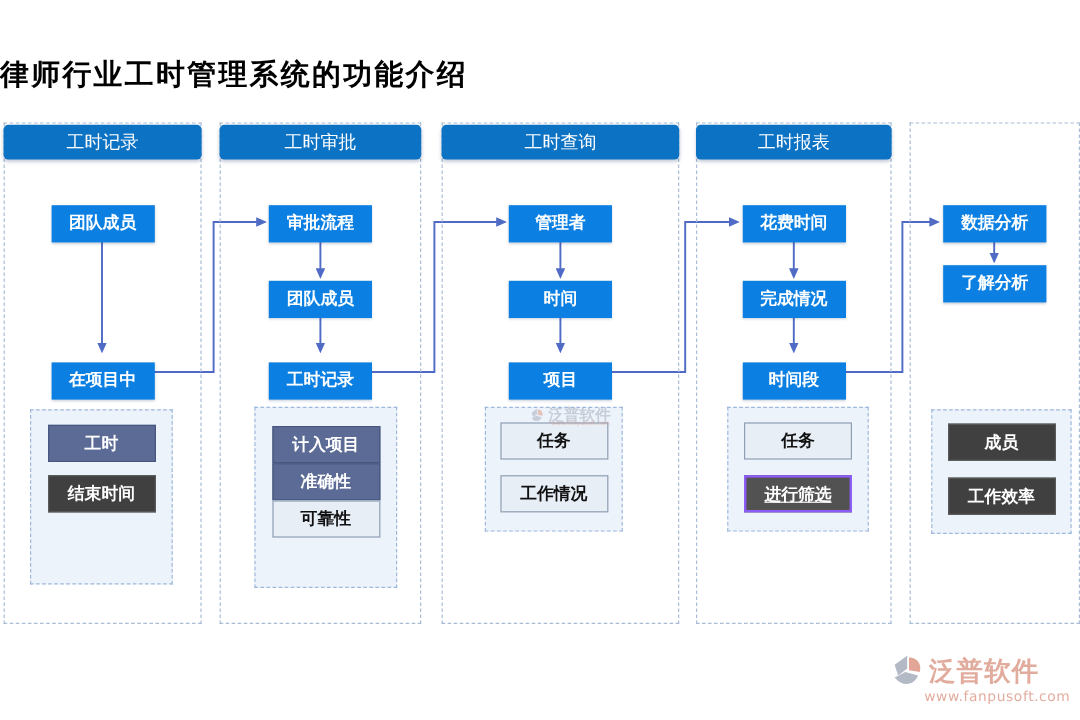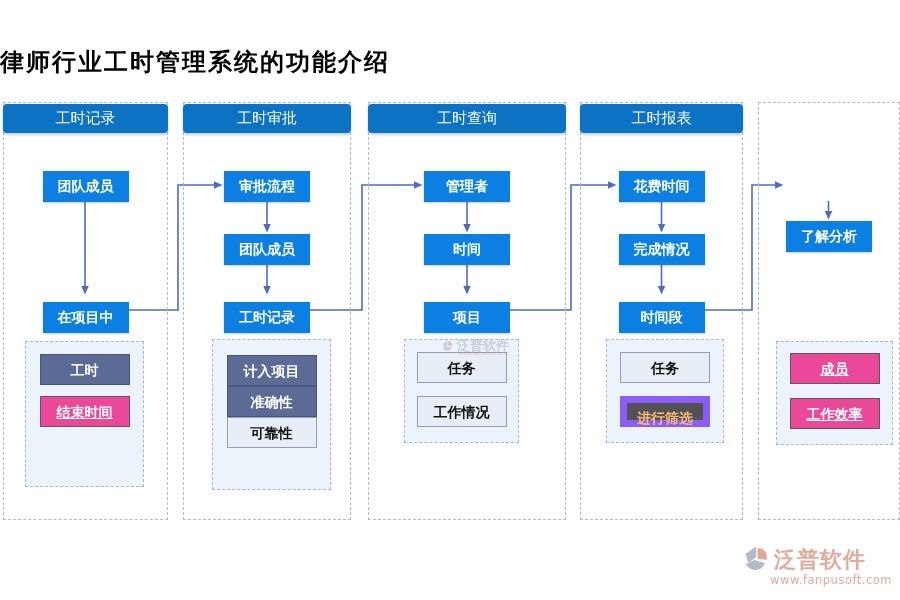--- a/index.html
+++ b/index.html
@@ -35,22 +35,22 @@
     position:absolute;box-sizing:border-box;
     background:#edf3fa;border:1px dashed #9fb8dd;
     display:flex;flex-direction:column;align-items:center;
   }
   .feat{
     width:90px;height:31px;line-height:31px;text-align:center;
     font-size:14px;font-weight:bold;box-sizing:border-box;flex:none;
   }
   .feat.slate{background:#5b6b95;border:1px solid #47577f;color:#fff;}
   .feat.light{background:#e8eef6;border:1px solid #8f9fb5;color:#111;}
-  .feat.black{background:#ec4899;border:1px solid #5a5a5a;color:#fff;text-decoration:underline;}
-  .feat.darkgray{background:#525252;border:7px solid #8b5cf6;color:#fdba74;}
+  .feat.black{background:#404040;border:1px solid #5a5a5a;color:#fff;}
+  .feat.darkgray{background:#525252;border:2px solid #8b5cf6;color:#ffffff;text-decoration:underline;}
   
   .c1{left:3px;width:165px;}  .c1 .panel{left:21px;width:119px;top:238px;height:146px;padding-top:12px;gap:11px;}
   .c2{left:183px;width:168px;} .c2 .panel{left:28px;width:119px;top:236px;height:151px;padding-top:15px;}
   .c3{left:368px;width:198px;} .c3 .panel{left:35px;width:115px;top:236px;height:104px;padding-top:12px;gap:13px;}
   .c4{left:580px;width:163px;} .c4 .panel{left:25px;width:118px;top:236px;height:104px;padding-top:12px;gap:13px;}
   .c5{left:758px;width:142px;} .c5 .panel{left:17px;width:117px;top:238px;height:104px;padding-top:11px;gap:14px;}
   
   .watermark{
     position:absolute;left:441px;top:337px;z-index:3;display:flex;align-items:center;gap:3px;
     opacity:.45;pointer-events:none;
@@ -130,20 +130,21 @@
   <div class="fbox r1">花费时间</div>
   <div class="fbox r2">完成情况</div>
   <div class="fbox r3">时间段</div>
   <div class="panel">
     <div class="feat light">任务</div>
     <div class="feat darkgray">进行筛选</div>
   </div>
 </div>
 
 <div class="col c5">
+  <div class="fbox r1">数据分析</div>
   <div class="fbox r2b">了解分析</div>
   <div class="panel">
     <div class="feat black">成员</div>
     <div class="feat black">工作效率</div>
   </div>
 </div>
 
 <div class="watermark">
   <svg width="13" height="13" viewBox="0 0 20 20">
     <path d="M3,6 L10,1 L10,8 L5,12 Z" fill="#9aa2b2"></path>

